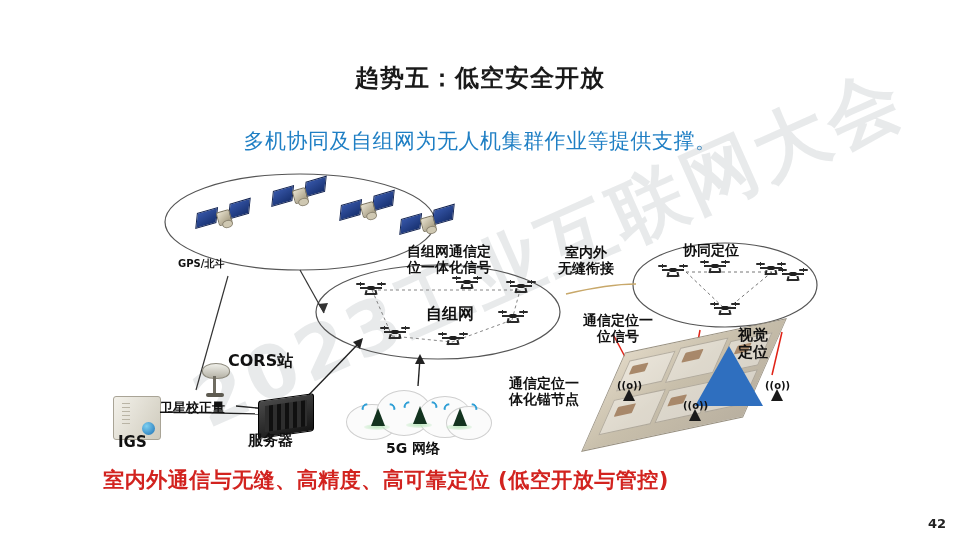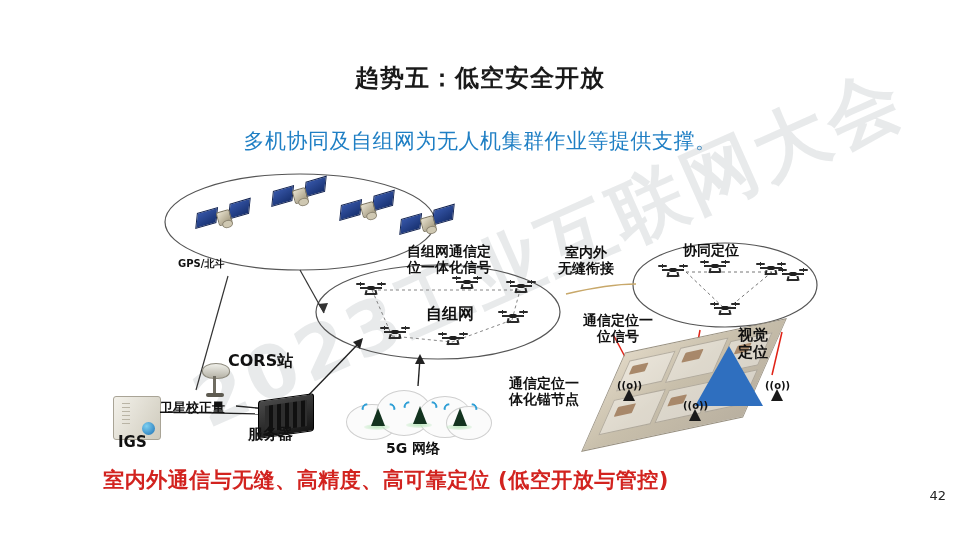--- a/index.html
+++ b/index.html
@@ -30,21 +30,21 @@
   
   .t1{position:absolute;left:0;top:62px;width:960px;text-align:center;
     font-size:24px;font-weight:bold;color:#1a1a1a;letter-spacing:1px;}
   .t2{position:absolute;left:0;top:127px;width:960px;text-align:center;
     font-size:21px;color:#1f7fc4;letter-spacing:.5px;}
   .t3{position:absolute;left:0;top:466px;width:772px;text-align:center;
     font-size:21px;color:#d2231f;font-weight:bold;letter-spacing:.5px;}
 
   .footer{position:absolute;left:0;top:514px;width:960px;text-align:center;
     font-size:13px;color:#b9b9b9;}
-  .pageno{position:absolute;right:14px;top:488px;font-size:13px;font-weight:normal;color:#222;}
+  .pageno{position:absolute;right:14px;top:516px;font-size:13px;font-weight:bold;color:#222;}
 
   
   .wm{position:absolute;left:170px;top:150px;width:640px;height:250px;
     font-size:74px;font-weight:bold;color:rgba(120,128,136,.17);
     transform:rotate(-24deg);white-space:nowrap;letter-spacing:4px;
     pointer-events:none;line-height:250px;}
 
   
   .dia{position:absolute;left:0;top:160px;width:960px;height:305px;}
   .svgfull{position:absolute;left:0;top:0;width:960px;height:305px;}
@@ -416,21 +416,21 @@
     <div class="lbl" style="left:558px;top:85px;font-size:14px;text-align:center;">室内外
 无缝衔接</div>
     <div class="lbl" style="left:683px;top:83px;font-size:14px;">协同定位</div>
     <div class="lbl" style="left:583px;top:153px;font-size:14px;text-align:center;">通信定位一
 位信号</div>
     <div class="lbl" style="left:738px;top:167px;font-size:15px;text-align:center;">视觉
 定位</div>
     <div class="lbl" style="left:228px;top:192px;font-size:16px;">CORS站</div>
     <div class="lbl" style="left:160px;top:241px;font-size:13px;">卫星校正量</div>
     <div class="lbl" style="left:118px;top:274px;font-size:15px;">IGS</div>
-    <div class="lbl" style="left:248px;top:266px;font-size:15px;">服务器</div>
+    <div class="lbl" style="left:248px;top:272px;font-size:15px;">服务器</div>
     <div class="lbl" style="left:386px;top:281px;font-size:14px;">5G 网络</div>
     <div class="lbl" style="left:509px;top:216px;font-size:14px;text-align:center;">通信定位一
 体化锚节点</div>
   </div>
 
   <div class="t3">室内外通信与无缝、高精度、高可靠定位 (低空开放与管控)</div>
   <div class="pageno">42</div>
 </div>
 
 </body></html>

